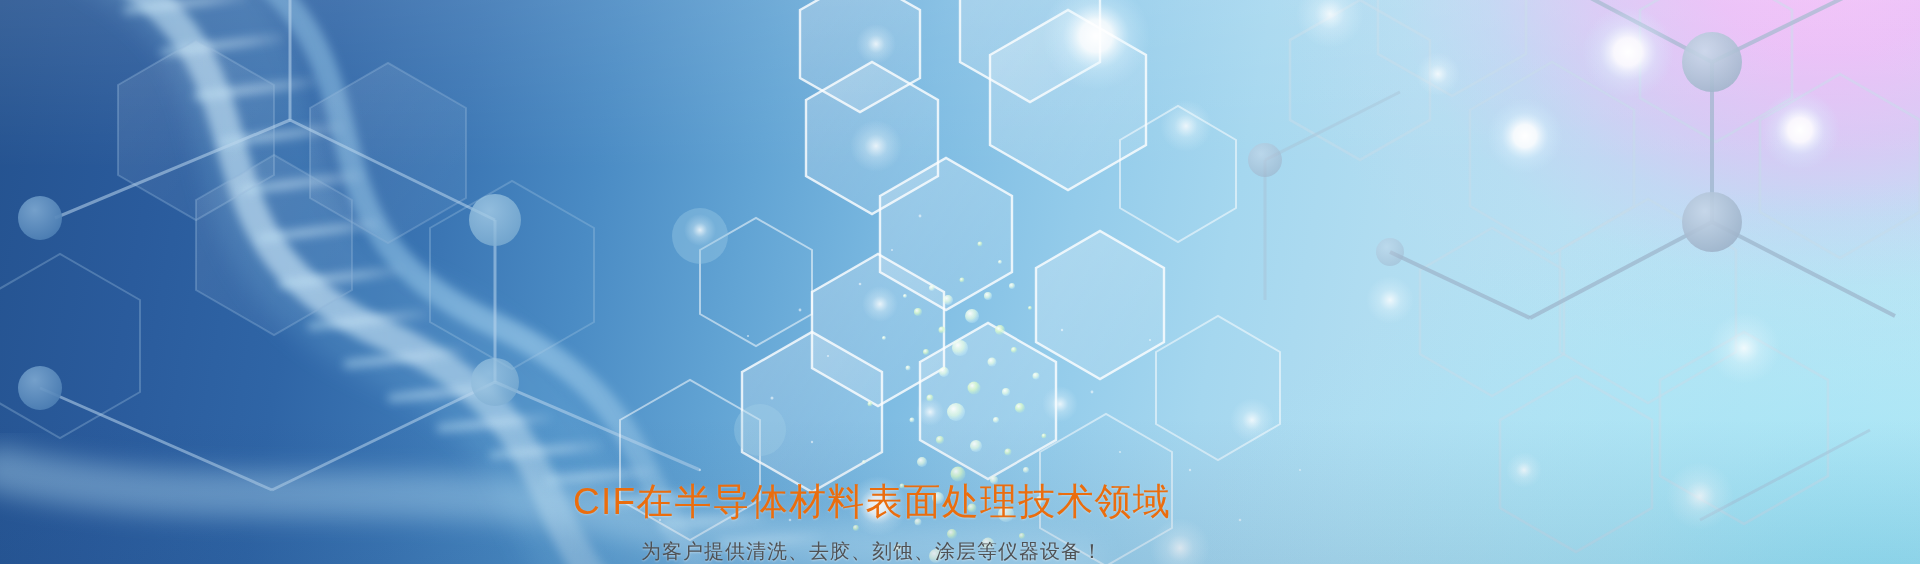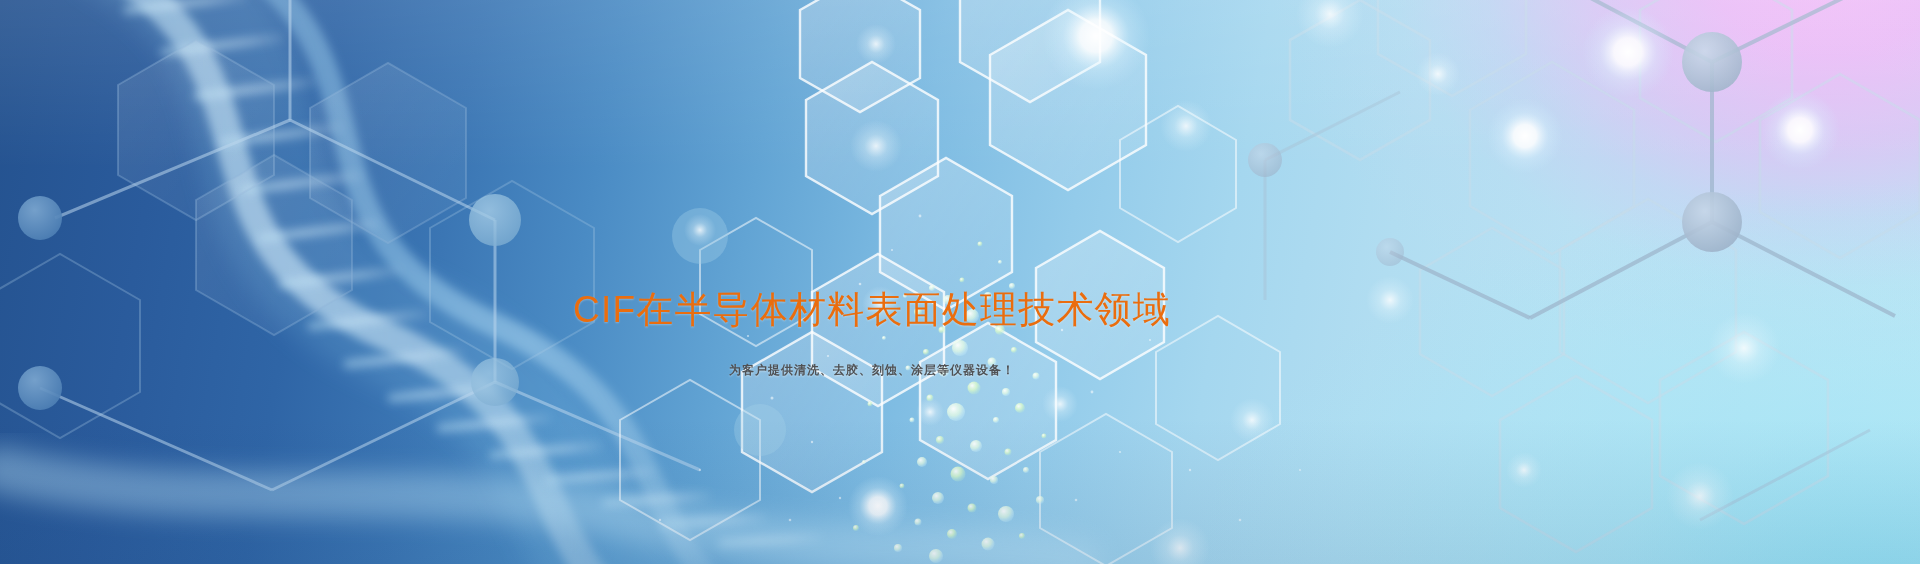--- a/index.html
+++ b/index.html
@@ -56,43 +56,43 @@
   }
 
   
   svg.layer{width:1920px;height:564px;display:block;}
 
   
   #text-block{
     position:absolute;
     left:0;top:0;width:1920px;height:564px;
     display:flex;flex-direction:column;
-    align-items:center;justify-content:center;
+    align-items:center;justify-content:flex-end;
     padding-top:118px;
     pointer-events:none;
   }
   #headline{
     color:#ea6d0e;
     font-size:37px;
     line-height:1.22;
     letter-spacing:1.2px;
     font-weight:400;
     margin:0 0 14px 0;
     text-align:center;
     transform:translateX(-88px);
     white-space:nowrap;
     text-shadow:0 1px 2px rgba(255,255,255,0.30);
   }
   #subline{
     color:#4f5154;
-    font-size:12px;
+    font-size:20px;
     line-height:1.3;
     letter-spacing:1.0px;
-    font-weight:700;
-    margin:17px;
+    font-weight:400;
+    margin:0;
     text-align:center;
     transform:translateX(-88px);
     white-space:nowrap;
     text-shadow:0 1px 2px rgba(255,255,255,0.45);
   }
 </style>
 </head>
 <body>
 
 <div id="banner">

